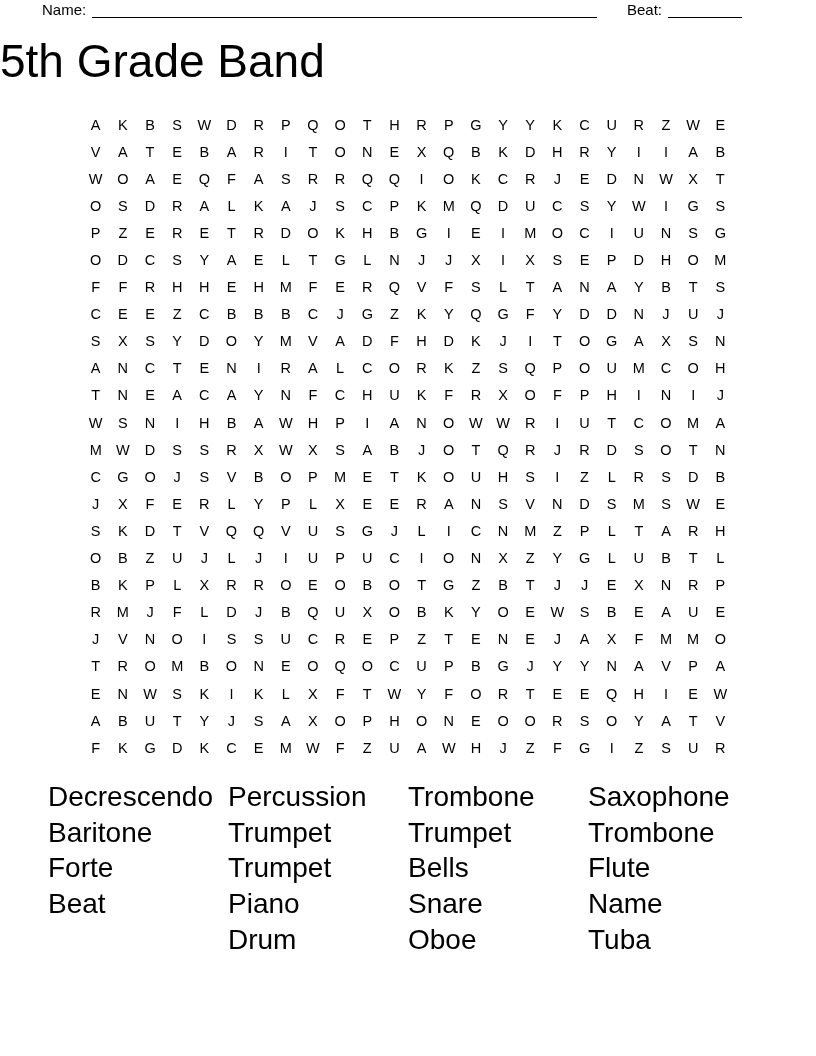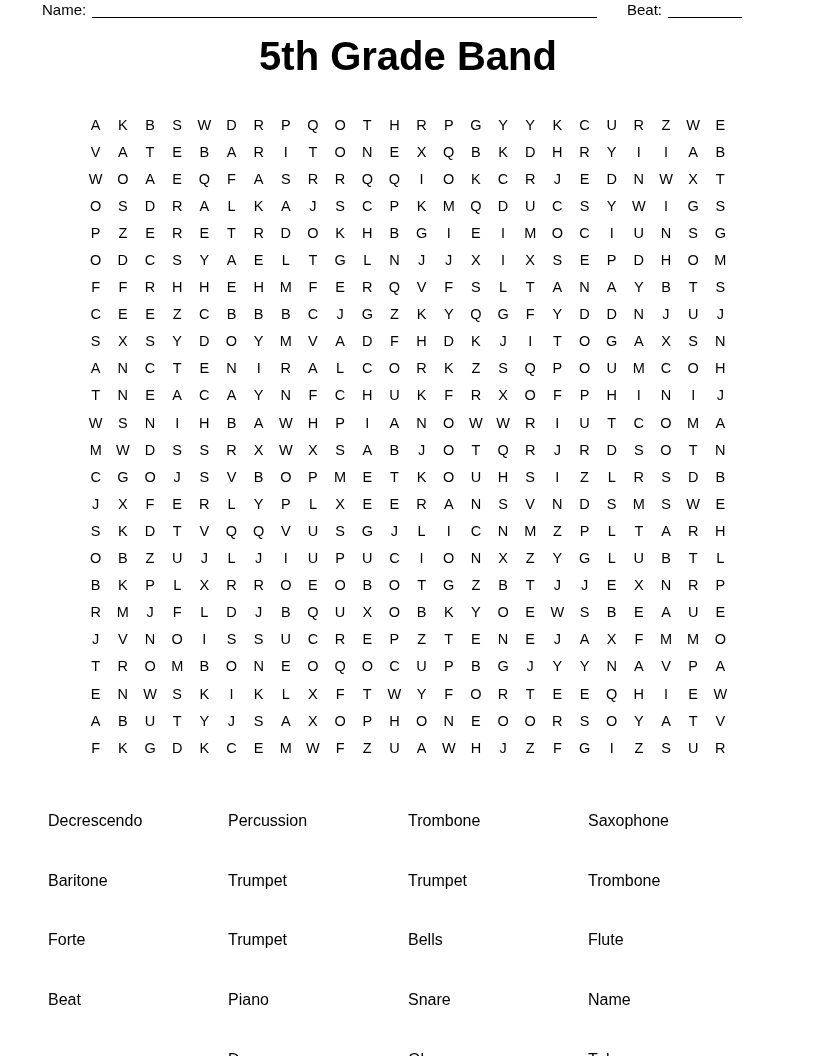--- a/index.html
+++ b/index.html
@@ -30,23 +30,23 @@
     display: inline-block;
   }
   .name-line { flex: 1 1 auto; margin-right: 30px; }
   .date-line { width: 74px; flex: 0 0 auto; }
 
   
   .title {
     position: absolute;
     top: 34px; left: 0;
     width: 100%;
-    text-align: center;
-    font-size: 40px;
-    font-weight: 700;
+    text-align: left;
+    font-size: 46px;
+    font-weight: 400;
     letter-spacing: 0px;
   }
 
   
   .letter-grid {
     position: absolute;
     top: 111px;
     left: 50%;
     transform: translateX(-50%);
     display: block;
@@ -66,24 +66,23 @@
 
   
   .word-list {
     position: absolute;
     top: 779px;
     left: 48px;
     display: flex;
   }
   .word-col { width: 180px; display: flex; flex-direction: column; }
   .word {
-    font-size: 16px;
+    font-size: 28px;
     line-height: 35.7px;
     white-space: nowrap;
-    margin-top: 24px;
   }
 </style>
 </head>
 <body>
 
 <div class="page">
 
   <div class="header-row">
     <span class="field-label">Name:</span>
     <span class="write-line name-line"></span>

